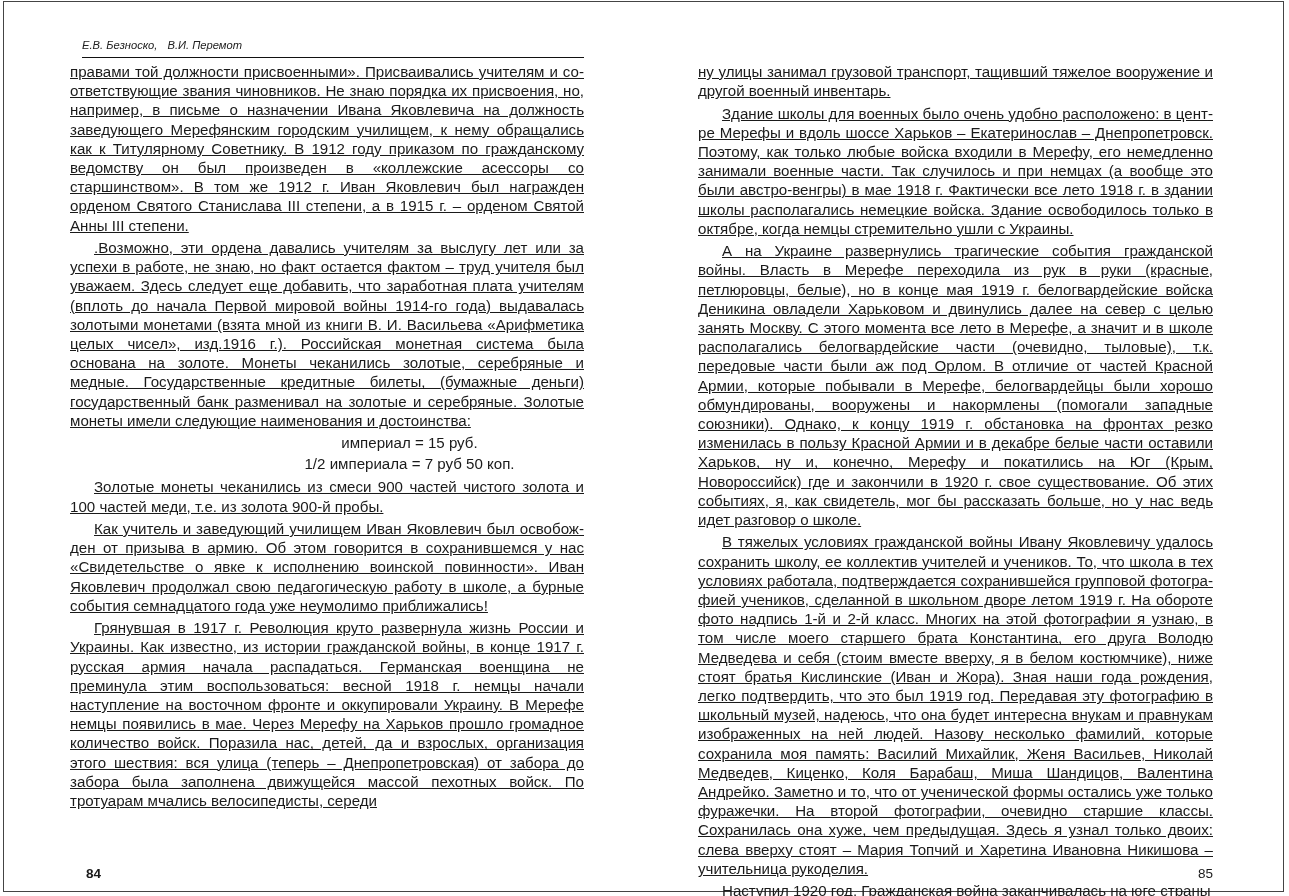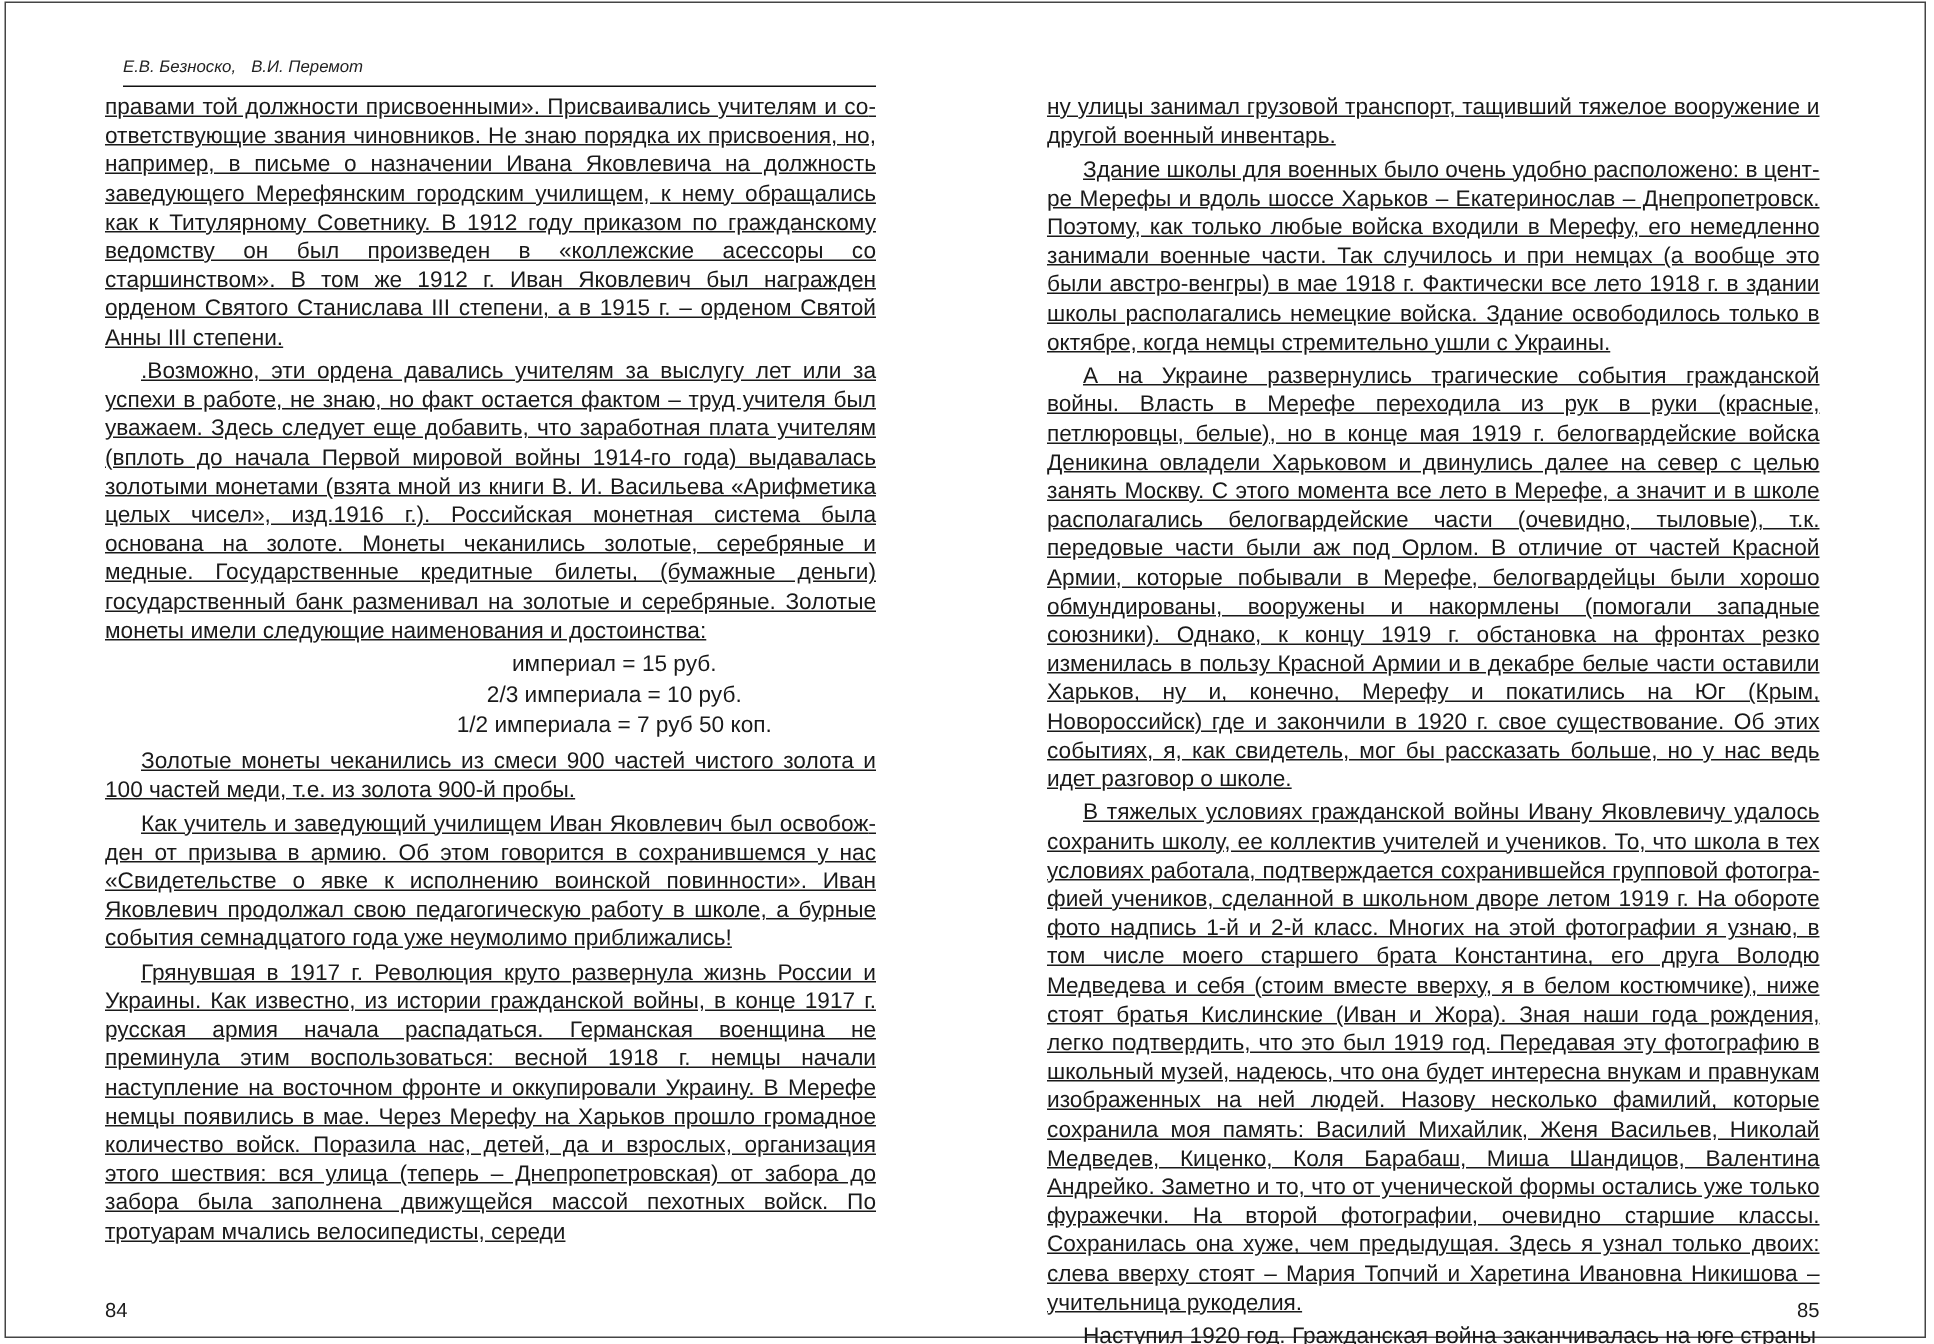--- a/index.html
+++ b/index.html
@@ -76,39 +76,38 @@
       line-height: 20.6px;
       text-align: center;
       white-space: nowrap;
     }
     .folio {
       position: absolute;
       top: 866px;
       font-size: 13.5px;
       color: #1a1a1a;
     }
-    .page-left .folio { left: 0; }
+    .page-left .folio { left: 16px; font-weight: bold; }
     .page-right .folio { right: 0; }
   </style>
 </head>
 <body>
 
 <div class="frame"></div>
 
 <div class="page page-left">
   <div class="running-head">
     <span>Е.В. Безноско,</span><span class="sep"></span><span>В.И. Перемот</span>
   </div>
 
   <div class="body-text">
     <p class="cont">правами той должности присвоенными». Присваивались учителям и со­ответствующие звания чиновников. Не знаю порядка их присвоения, но, например, в письме о назначении Ивана Яковлевича на должность заве­дующего Мерефянским городским училищем, к нему обращались как к Титулярному Советнику. В 1912 году приказом по гражданскому ведомс­тву он был произведен в «коллежские асессоры со старшинством». В том же 1912 г. Иван Яковлевич был награжден орденом Святого Станислава III степени, а в 1915 г. – орденом Святой Анны III степени.</p>
     <p>.Возможно, эти ордена давались учителям за выслугу лет или за успе­хи в работе, не знаю, но факт остается фактом – труд учителя был уважа­ем. Здесь следует еще добавить, что заработная плата учителям (вплоть до начала Первой мировой войны 1914-го года) выдавалась золотыми монетами (взята мной из книги В. И. Васильева «Арифметика целых чи­сел», изд.1916 г.). Российская монетная система была основана на золо­те. Монеты чеканились золотые, серебряные и медные. Государственные кредитные билеты, (бумажные деньги) государственный банк разменивал на золотые и серебряные. Золотые монеты имели следующие наимено­вания и достоинства:</p>
     <ul class="coin-list">
       <li>империал = 15 руб.</li>
-      <li>2/3 империала = 10 руб.</li>
       <li>1/2 империала = 7 руб 50 коп.</li>
     </ul>
     <p>Золотые монеты чеканились из смеси 900 частей чистого золота и 100 частей меди, т.е. из золота 900-й пробы.</p>
     <p>Как учитель и заведующий училищем Иван Яковлевич был освобож­ден от призыва в армию. Об этом говорится в сохранившемся у нас «Сви­детельстве о явке к исполнению воинской повинности». Иван Яковлевич продолжал свою педагогическую работу в школе, а бурные события сем­надцатого года уже неумолимо приближались!</p>
     <p>Грянувшая в 1917 г. Революция круто развернула жизнь России и Укра­ины. Как известно, из истории гражданской войны, в конце 1917 г. русская армия начала распадаться. Германская военщина не преминула этим воспользоваться: весной 1918 г. немцы начали наступление на восточном фронте и оккупировали Украину. В Мерефе немцы появились в мае. Через Мерефу на Харьков прошло громадное количество войск. Поразила нас, детей, да и взрослых, организация этого шествия: вся улица (теперь – Днепропетровская) от забора до забора была заполнена движущейся массой пехотных войск. По тротуарам мчались велосипедисты, середи­</p>
   </div>
 
   <div class="folio">84</div>
 </div>
 

